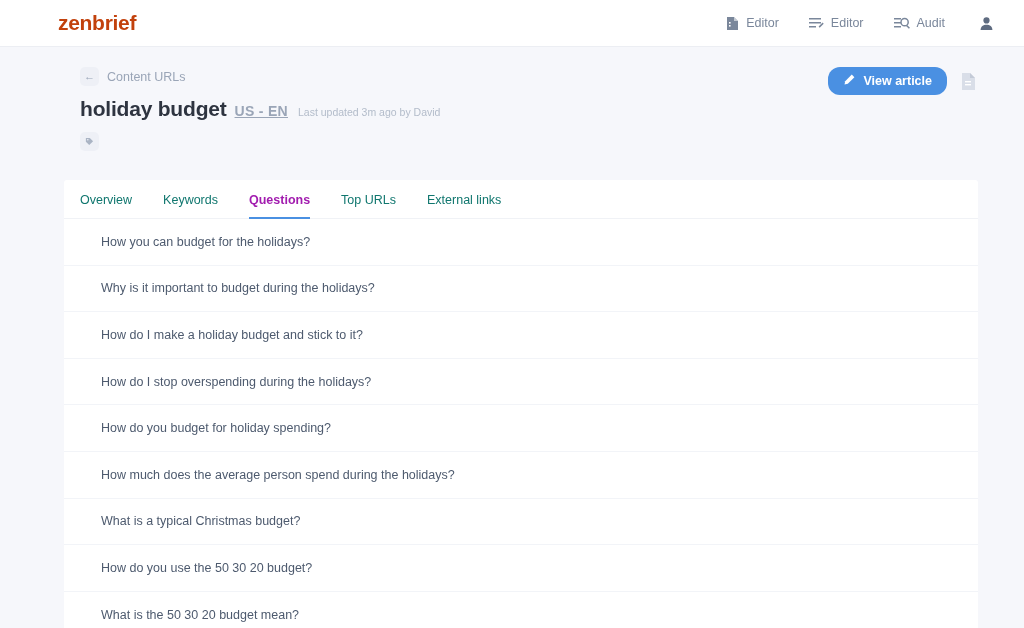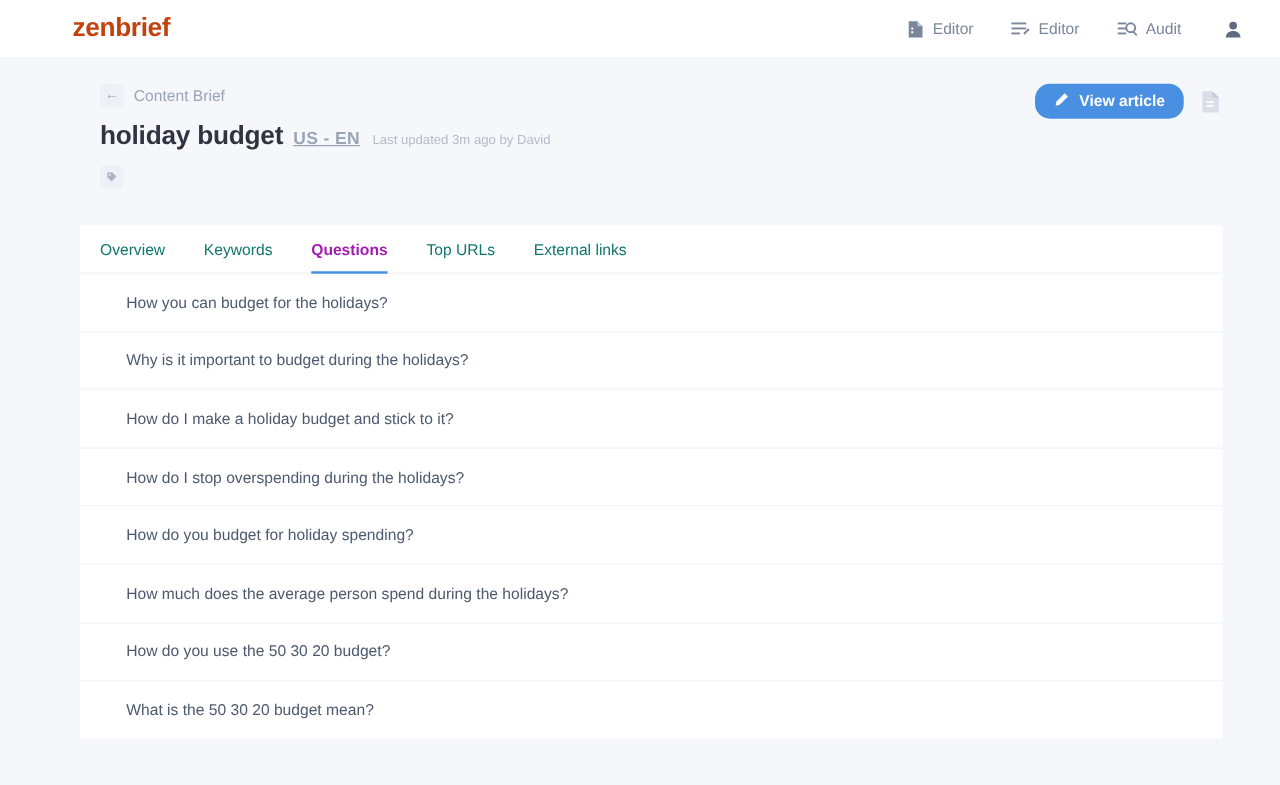--- a/index.html
+++ b/index.html
@@ -232,21 +232,21 @@
 
   </div>
 </div>
 
 <div class="page-head">
   <div class="head-inner">
     <div class="head-left">
 
       <div class="crumb">
         <span class="crumb-arrow">←</span>
-        <span class="crumb-label">Content Brief</span>
+        <span class="crumb-label">Content URLs</span>
       </div>
 
       <div class="title-row">
         <span class="title">holiday budget</span>
         <span class="locale">US - EN</span>
         <span class="updated">Last updated 3m ago by David</span>
       </div>
 
       <div class="tag-row">
         <span class="tag-chip">
@@ -291,17 +291,18 @@
     <div class="tab">External links</div>
   </div>
 
   <div>
     <div class="qrow">How you can budget for the holidays?</div>
     <div class="qrow">Why is it important to budget during the holidays?</div>
     <div class="qrow">How do I make a holiday budget and stick to it?</div>
     <div class="qrow">How do I stop overspending during the holidays?</div>
     <div class="qrow">How do you budget for holiday spending?</div>
     <div class="qrow">How much does the average person spend during the holidays?</div>
+    <div class="qrow">What is a typical Christmas budget?</div>
     <div class="qrow">How do you use the 50 30 20 budget?</div>
     <div class="qrow">What is the 50 30 20 budget mean?</div>
   </div>
 
 </div>
 
 </body></html>

